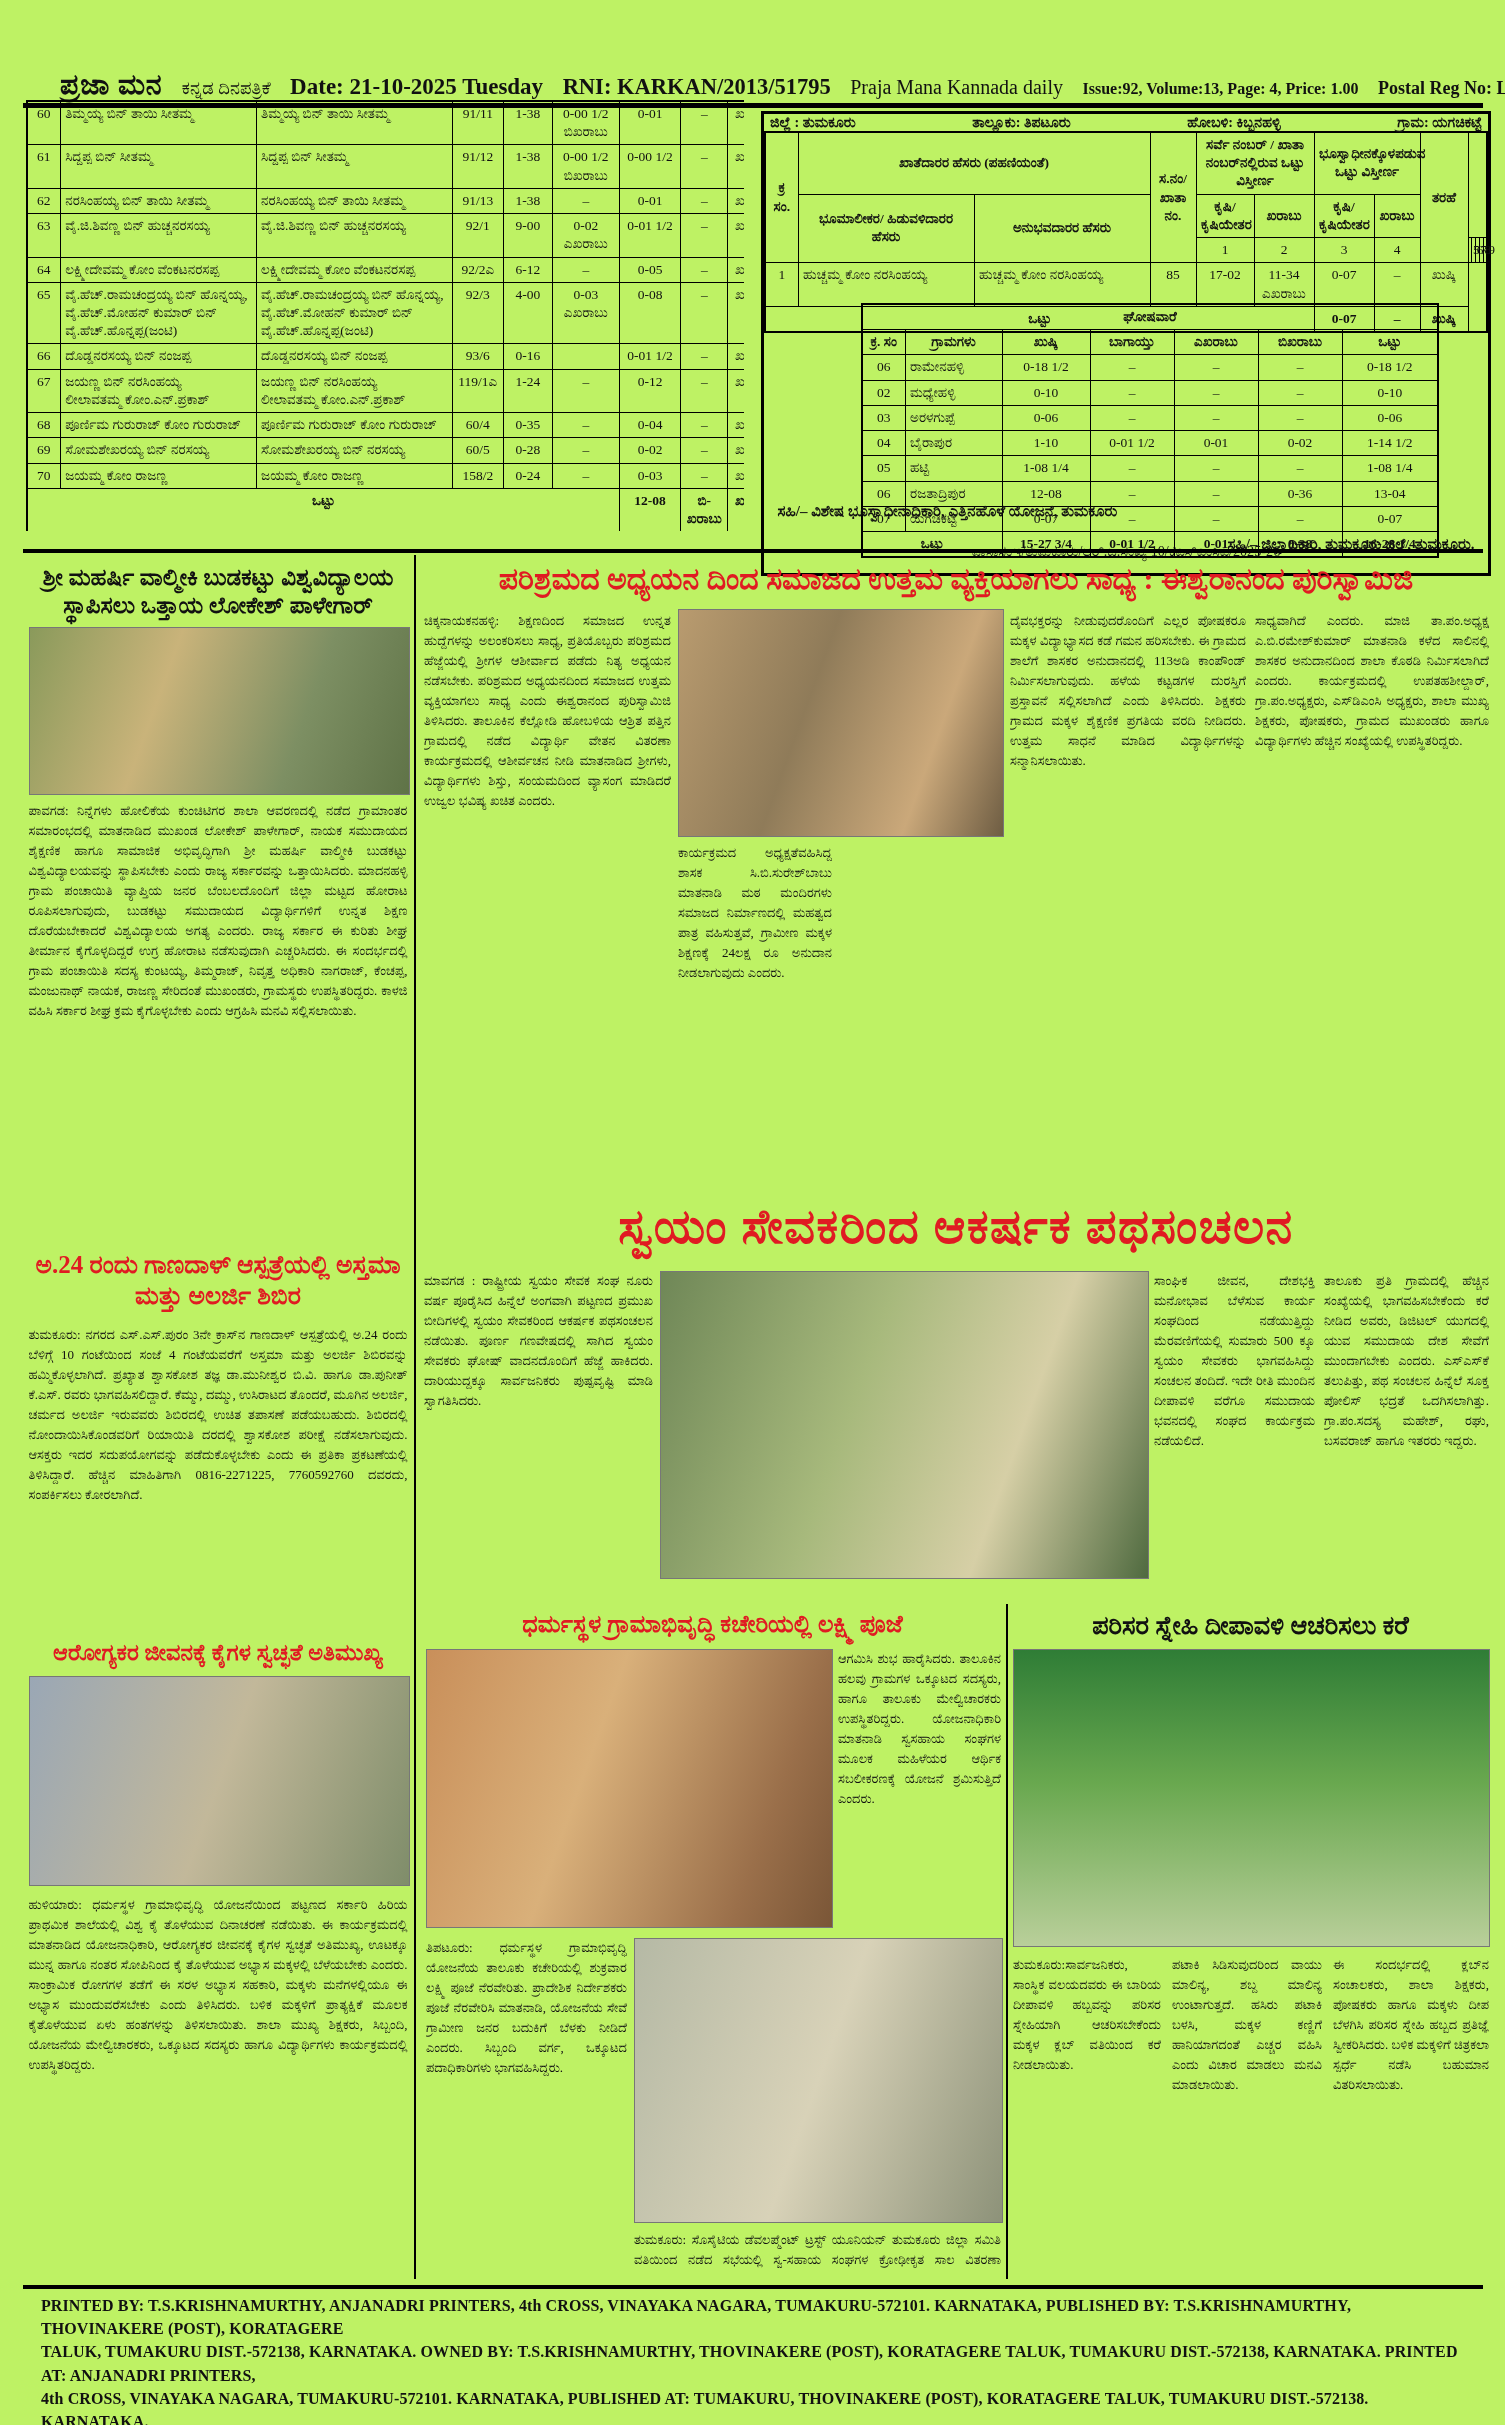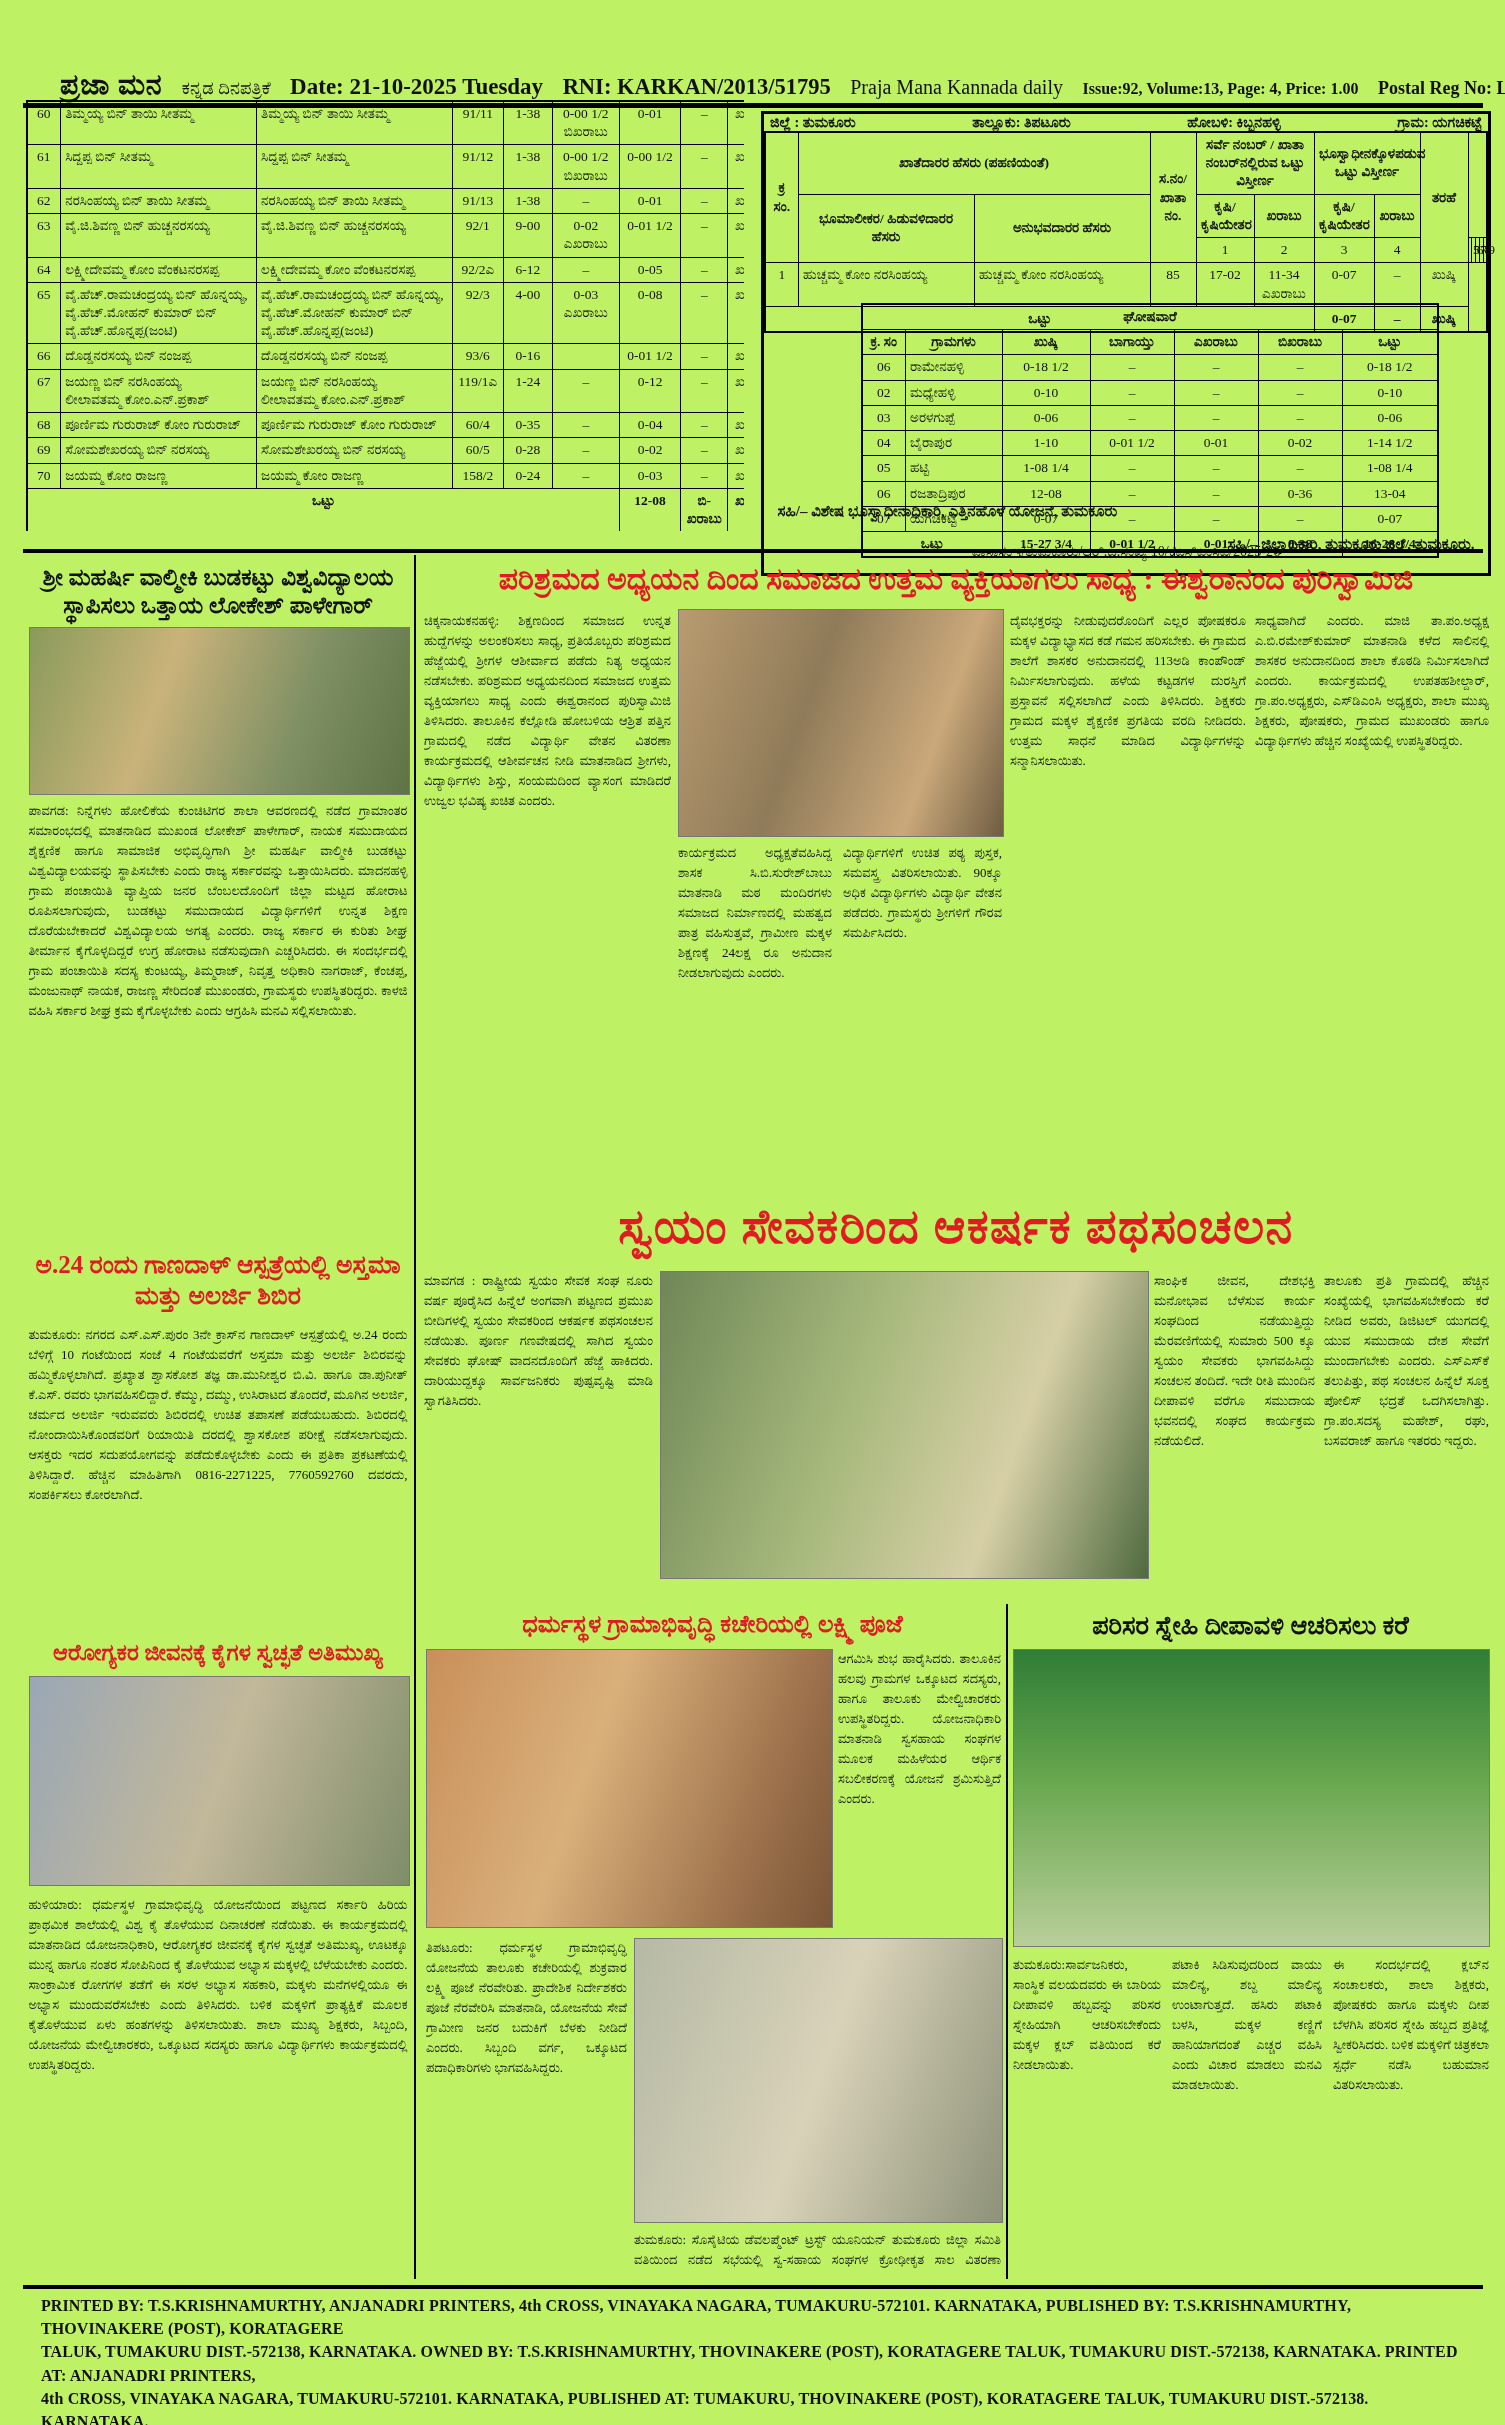--- a/index.html
+++ b/index.html
@@ -400,21 +400,20 @@
   <div class="abs body-txt" style="left:28.5px;top:1325px;width:379px;height:296px;overflow:hidden;">ತುಮಕೂರು: ನಗರದ ಎಸ್.ಎಸ್.ಪುರಂ 3ನೇ ಕ್ರಾಸ್‌ನ ಗಾಣದಾಳ್ ಆಸ್ಪತ್ರೆಯಲ್ಲಿ ಅ.24 ರಂದು ಬೆಳಿಗ್ಗೆ 10 ಗಂಟೆಯಿಂದ ಸಂಜೆ 4 ಗಂಟೆಯವರೆಗೆ ಅಸ್ತಮಾ ಮತ್ತು ಅಲರ್ಜಿ ಶಿಬಿರವನ್ನು ಹಮ್ಮಿಕೊಳ್ಳಲಾಗಿದೆ. ಪ್ರಖ್ಯಾತ ಶ್ವಾಸಕೋಶ ತಜ್ಞ ಡಾ.ಮುನೀಶ್ವರ ಬಿ.ವಿ. ಹಾಗೂ ಡಾ.ಪುನೀತ್ ಕೆ.ಎಸ್. ರವರು ಭಾಗವಹಿಸಲಿದ್ದಾರೆ. ಕೆಮ್ಮು, ದಮ್ಮು, ಉಸಿರಾಟದ ತೊಂದರೆ, ಮೂಗಿನ ಅಲರ್ಜಿ, ಚರ್ಮದ ಅಲರ್ಜಿ ಇರುವವರು ಶಿಬಿರದಲ್ಲಿ ಉಚಿತ ತಪಾಸಣೆ ಪಡೆಯಬಹುದು. ಶಿಬಿರದಲ್ಲಿ ನೋಂದಾಯಿಸಿಕೊಂಡವರಿಗೆ ರಿಯಾಯಿತಿ ದರದಲ್ಲಿ ಶ್ವಾಸಕೋಶ ಪರೀಕ್ಷೆ ನಡೆಸಲಾಗುವುದು. ಆಸಕ್ತರು ಇದರ ಸದುಪಯೋಗವನ್ನು ಪಡೆದುಕೊಳ್ಳಬೇಕು ಎಂದು ಈ ಪ್ರತಿಕಾ ಪ್ರಕಟಣೆಯಲ್ಲಿ ತಿಳಿಸಿದ್ದಾರೆ. ಹೆಚ್ಚಿನ ಮಾಹಿತಿಗಾಗಿ 0816-2271225, 7760592760 ದವರದು, ಸಂಪರ್ಕಿಸಲು ಕೋರಲಾಗಿದೆ.</div>
 
   <div class="abs hl red" style="left:26px;top:1639px;width:384px;font-size:22.5px;">ಆರೋಗ್ಯಕರ ಜೀವನಕ್ಕೆ ಕೈಗಳ ಸ್ವಚ್ಛತೆ ಅತಿಮುಖ್ಯ</div>
   <div class="abs photo" style="left:28.5px;top:1676px;width:379px;height:208px;background:linear-gradient(110deg,#9aa7b5 0%,#c2b89a 50%,#7f8d6a 100%);"></div>
   <div class="abs body-txt" style="left:28.5px;top:1895px;width:379px;height:379px;overflow:hidden;">ಹುಳಿಯಾರು: ಧರ್ಮಸ್ಥಳ ಗ್ರಾಮಾಭಿವೃದ್ಧಿ ಯೋಜನೆಯಿಂದ ಪಟ್ಟಣದ ಸರ್ಕಾರಿ ಹಿರಿಯ ಪ್ರಾಥಮಿಕ ಶಾಲೆಯಲ್ಲಿ ವಿಶ್ವ ಕೈ ತೊಳೆಯುವ ದಿನಾಚರಣೆ ನಡೆಯಿತು. ಈ ಕಾರ್ಯಕ್ರಮದಲ್ಲಿ ಮಾತನಾಡಿದ ಯೋಜನಾಧಿಕಾರಿ, ಆರೋಗ್ಯಕರ ಜೀವನಕ್ಕೆ ಕೈಗಳ ಸ್ವಚ್ಛತೆ ಅತಿಮುಖ್ಯ, ಊಟಕ್ಕೂ ಮುನ್ನ ಹಾಗೂ ನಂತರ ಸೋಪಿನಿಂದ ಕೈ ತೊಳೆಯುವ ಅಭ್ಯಾಸ ಮಕ್ಕಳಲ್ಲಿ ಬೆಳೆಯಬೇಕು ಎಂದರು. ಸಾಂಕ್ರಾಮಿಕ ರೋಗಗಳ ತಡೆಗೆ ಈ ಸರಳ ಅಭ್ಯಾಸ ಸಹಕಾರಿ, ಮಕ್ಕಳು ಮನೆಗಳಲ್ಲಿಯೂ ಈ ಅಭ್ಯಾಸ ಮುಂದುವರೆಸಬೇಕು ಎಂದು ತಿಳಿಸಿದರು. ಬಳಿಕ ಮಕ್ಕಳಿಗೆ ಪ್ರಾತ್ಯಕ್ಷಿಕೆ ಮೂಲಕ ಕೈತೊಳೆಯುವ ಏಳು ಹಂತಗಳನ್ನು ತಿಳಿಸಲಾಯಿತು. ಶಾಲಾ ಮುಖ್ಯ ಶಿಕ್ಷಕರು, ಸಿಬ್ಬಂದಿ, ಯೋಜನೆಯ ಮೇಲ್ವಿಚಾರಕರು, ಒಕ್ಕೂಟದ ಸದಸ್ಯರು ಹಾಗೂ ವಿದ್ಯಾರ್ಥಿಗಳು ಕಾರ್ಯಕ್ರಮದಲ್ಲಿ ಉಪಸ್ಥಿತರಿದ್ದರು.</div>
 
   <div class="abs hl red" style="left:424px;top:561px;width:1064px;font-size:30px;">ಪರಿಶ್ರಮದ ಅಧ್ಯಯನ ದಿಂದ ಸಮಾಜದ ಉತ್ತಮ ವ್ಯಕ್ತಿಯಾಗಲು ಸಾಧ್ಯ : ಈಶ್ವರಾನಂದ ಪುರಿಸ್ವಾಮಿಜಿ</div>
   <div class="abs photo" style="left:678px;top:609px;width:324px;height:226px;background:linear-gradient(110deg,#b99b6f 0%,#8f7b59 40%,#caa87a 75%,#6e5d43 100%);"></div>
   <div class="abs body-txt" style="left:424px;top:611px;width:247px;height:579px;overflow:hidden;">ಚಿಕ್ಕನಾಯಕನಹಳ್ಳಿ: ಶಿಕ್ಷಣದಿಂದ ಸಮಾಜದ ಉನ್ನತ ಹುದ್ದೆಗಳನ್ನು ಅಲಂಕರಿಸಲು ಸಾಧ್ಯ, ಪ್ರತಿಯೊಬ್ಬರು ಪರಿಶ್ರಮದ ಹೆಜ್ಜೆಯಲ್ಲಿ ಶ್ರೀಗಳ ಆಶೀರ್ವಾದ ಪಡೆದು ನಿತ್ಯ ಅಧ್ಯಯನ ನಡೆಸಬೇಕು. ಪರಿಶ್ರಮದ ಅಧ್ಯಯನದಿಂದ ಸಮಾಜದ ಉತ್ತಮ ವ್ಯಕ್ತಿಯಾಗಲು ಸಾಧ್ಯ ಎಂದು ಈಶ್ವರಾನಂದ ಪುರಿಸ್ವಾಮಿಜಿ ತಿಳಿಸಿದರು. ತಾಲೂಕಿನ ಕೆಲ್ಲೋಡಿ ಹೋಬಳಿಯ ಆಶ್ರಿತ ಪತ್ತಿನ ಗ್ರಾಮದಲ್ಲಿ ನಡೆದ ವಿದ್ಯಾರ್ಥಿ ವೇತನ ವಿತರಣಾ ಕಾರ್ಯಕ್ರಮದಲ್ಲಿ ಆಶೀರ್ವಚನ ನೀಡಿ ಮಾತನಾಡಿದ ಶ್ರೀಗಳು, ವಿದ್ಯಾರ್ಥಿಗಳು ಶಿಸ್ತು, ಸಂಯಮದಿಂದ ವ್ಯಾಸಂಗ ಮಾಡಿದರೆ ಉಜ್ವಲ ಭವಿಷ್ಯ ಖಚಿತ ಎಂದರು.</div>
   <div class="abs body-txt" style="left:678px;top:843px;width:154px;height:346px;overflow:hidden;">ಕಾರ್ಯಕ್ರಮದ ಅಧ್ಯಕ್ಷತೆವಹಿಸಿದ್ದ ಶಾಸಕ ಸಿ.ಬಿ.ಸುರೇಶ್‌ಬಾಬು ಮಾತನಾಡಿ ಮಠ ಮಂದಿರಗಳು ಸಮಾಜದ ನಿರ್ಮಾಣದಲ್ಲಿ ಮಹತ್ವದ ಪಾತ್ರ ವಹಿಸುತ್ತವೆ, ಗ್ರಾಮೀಣ ಮಕ್ಕಳ ಶಿಕ್ಷಣಕ್ಕೆ 24ಲಕ್ಷ ರೂ ಅನುದಾನ ನೀಡಲಾಗುವುದು ಎಂದರು.</div>
-  <div class="abs body-txt" style="left:843px;top:843px;width:159px;height:346px;overflow:hidden;">ವಿದ್ಯಾರ್ಥಿಗಳಿಗೆ ಉಚಿತ ಪಠ್ಯ ಪುಸ್ತಕ, ಸಮವಸ್ತ್ರ ವಿತರಿಸಲಾಯಿತು. 90ಕ್ಕೂ ಅಧಿಕ ವಿದ್ಯಾರ್ಥಿಗಳು ವಿದ್ಯಾರ್ಥಿ ವೇತನ ಪಡೆದರು. ಗ್ರಾಮಸ್ಥರು ಶ್ರೀಗಳಿಗೆ ಗೌರವ ಸಮರ್ಪಿಸಿದರು.</div>
   <div class="abs body-txt" style="left:1010px;top:611px;width:236px;height:579px;overflow:hidden;">ದೈವಭಕ್ತರನ್ನು ನೀಡುವುದರೊಂದಿಗೆ ಎಲ್ಲರ ಪೋಷಕರೂ ಮಕ್ಕಳ ವಿದ್ಯಾಭ್ಯಾಸದ ಕಡೆ ಗಮನ ಹರಿಸಬೇಕು. ಈ ಗ್ರಾಮದ ಶಾಲೆಗೆ ಶಾಸಕರ ಅನುದಾನದಲ್ಲಿ 113ಅಡಿ ಕಾಂಪೌಂಡ್ ನಿರ್ಮಿಸಲಾಗುವುದು. ಹಳೆಯ ಕಟ್ಟಡಗಳ ದುರಸ್ತಿಗೆ ಪ್ರಸ್ತಾವನೆ ಸಲ್ಲಿಸಲಾಗಿದೆ ಎಂದು ತಿಳಿಸಿದರು. ಶಿಕ್ಷಕರು ಗ್ರಾಮದ ಮಕ್ಕಳ ಶೈಕ್ಷಣಿಕ ಪ್ರಗತಿಯ ವರದಿ ನೀಡಿದರು. ಉತ್ತಮ ಸಾಧನೆ ಮಾಡಿದ ವಿದ್ಯಾರ್ಥಿಗಳನ್ನು ಸನ್ಮಾನಿಸಲಾಯಿತು.</div>
   <div class="abs body-txt" style="left:1255px;top:611px;width:234px;height:579px;overflow:hidden;">ಸಾಧ್ಯವಾಗಿದೆ ಎಂದರು. ಮಾಜಿ ತಾ.ಪಂ.ಅಧ್ಯಕ್ಷ ಎ.ಬಿ.ರಮೇಶ್‌ಕುಮಾರ್ ಮಾತನಾಡಿ ಕಳೆದ ಸಾಲಿನಲ್ಲಿ ಶಾಸಕರ ಅನುದಾನದಿಂದ ಶಾಲಾ ಕೊಠಡಿ ನಿರ್ಮಿಸಲಾಗಿದೆ ಎಂದರು. ಕಾರ್ಯಕ್ರಮದಲ್ಲಿ ಉಪತಹಶೀಲ್ದಾರ್, ಗ್ರಾ.ಪಂ.ಅಧ್ಯಕ್ಷರು, ಎಸ್‌ಡಿಎಂಸಿ ಅಧ್ಯಕ್ಷರು, ಶಾಲಾ ಮುಖ್ಯ ಶಿಕ್ಷಕರು, ಪೋಷಕರು, ಗ್ರಾಮದ ಮುಖಂಡರು ಹಾಗೂ ವಿದ್ಯಾರ್ಥಿಗಳು ಹೆಚ್ಚಿನ ಸಂಖ್ಯೆಯಲ್ಲಿ ಉಪಸ್ಥಿತರಿದ್ದರು.</div>
 
   <div class="abs hl red" style="left:424px;top:1198px;width:1064px;font-size:48px;letter-spacing:1.5px;">ಸ್ವಯಂ ಸೇವಕರಿಂದ ಆಕರ್ಷಕ ಪಥಸಂಚಲನ</div>
   <div class="abs photo" style="left:660px;top:1271px;width:487px;height:306px;background:linear-gradient(110deg,#6f8757 0%,#a7b97c 40%,#d6cfa6 70%,#4f6a3f 100%);"></div>
   <div class="abs body-txt" style="left:424px;top:1271px;width:229px;height:315px;overflow:hidden;">ಮಾವಗಡ : ರಾಷ್ಟ್ರೀಯ ಸ್ವಯಂ ಸೇವಕ ಸಂಘ ನೂರು ವರ್ಷ ಪೂರೈಸಿದ ಹಿನ್ನೆಲೆ ಅಂಗವಾಗಿ ಪಟ್ಟಣದ ಪ್ರಮುಖ ಬೀದಿಗಳಲ್ಲಿ ಸ್ವಯಂ ಸೇವಕರಿಂದ ಆಕರ್ಷಕ ಪಥಸಂಚಲನ ನಡೆಯಿತು. ಪೂರ್ಣ ಗಣವೇಷದಲ್ಲಿ ಸಾಗಿದ ಸ್ವಯಂ ಸೇವಕರು ಘೋಷ್ ವಾದನದೊಂದಿಗೆ ಹೆಜ್ಜೆ ಹಾಕಿದರು. ದಾರಿಯುದ್ದಕ್ಕೂ ಸಾರ್ವಜನಿಕರು ಪುಷ್ಪವೃಷ್ಟಿ ಮಾಡಿ ಸ್ವಾಗತಿಸಿದರು.</div>
   <div class="abs body-txt" style="left:1154px;top:1271px;width:161px;height:315px;overflow:hidden;">ಸಾಂಘಿಕ ಜೀವನ, ದೇಶಭಕ್ತಿ ಮನೋಭಾವ ಬೆಳೆಸುವ ಕಾರ್ಯ ಸಂಘದಿಂದ ನಡೆಯುತ್ತಿದ್ದು ಮೆರವಣಿಗೆಯಲ್ಲಿ ಸುಮಾರು 500 ಕ್ಕೂ ಸ್ವಯಂ ಸೇವಕರು ಭಾಗವಹಿಸಿದ್ದು ಸಂಚಲನ ತಂದಿದೆ. ಇದೇ ರೀತಿ ಮುಂದಿನ ದೀಪಾವಳಿ ವರೆಗೂ ಸಮುದಾಯ ಭವನದಲ್ಲಿ ಸಂಘದ ಕಾರ್ಯಕ್ರಮ ನಡೆಯಲಿದೆ.</div>
   <div class="abs body-txt" style="left:1324px;top:1271px;width:165px;height:315px;overflow:hidden;">ತಾಲೂಕು ಪ್ರತಿ ಗ್ರಾಮದಲ್ಲಿ ಹೆಚ್ಚಿನ ಸಂಖ್ಯೆಯಲ್ಲಿ ಭಾಗವಹಿಸಬೇಕೆಂದು ಕರೆ ನೀಡಿದ ಅವರು, ಡಿಜಿಟಲ್ ಯುಗದಲ್ಲಿ ಯುವ ಸಮುದಾಯ ದೇಶ ಸೇವೆಗೆ ಮುಂದಾಗಬೇಕು ಎಂದರು. ಎಸ್‌ಎಸ್‌ಕೆ ತಲುಪಿತ್ತು, ಪಥ ಸಂಚಲನ ಹಿನ್ನೆಲೆ ಸೂಕ್ತ ಪೋಲಿಸ್ ಭದ್ರತೆ ಒದಗಿಸಲಾಗಿತ್ತು. ಗ್ರಾ.ಪಂ.ಸದಸ್ಯ ಮಹೇಶ್, ರಘು, ಬಸವರಾಜ್ ಹಾಗೂ ಇತರರು ಇದ್ದರು.</div>
 
   <div class="abs hl red" style="left:424px;top:1610px;width:577px;font-size:24px;">ಧರ್ಮಸ್ಥಳ ಗ್ರಾಮಾಭಿವೃದ್ಧಿ ಕಚೇರಿಯಲ್ಲಿ ಲಕ್ಷ್ಮಿ ಪೂಜೆ</div>

